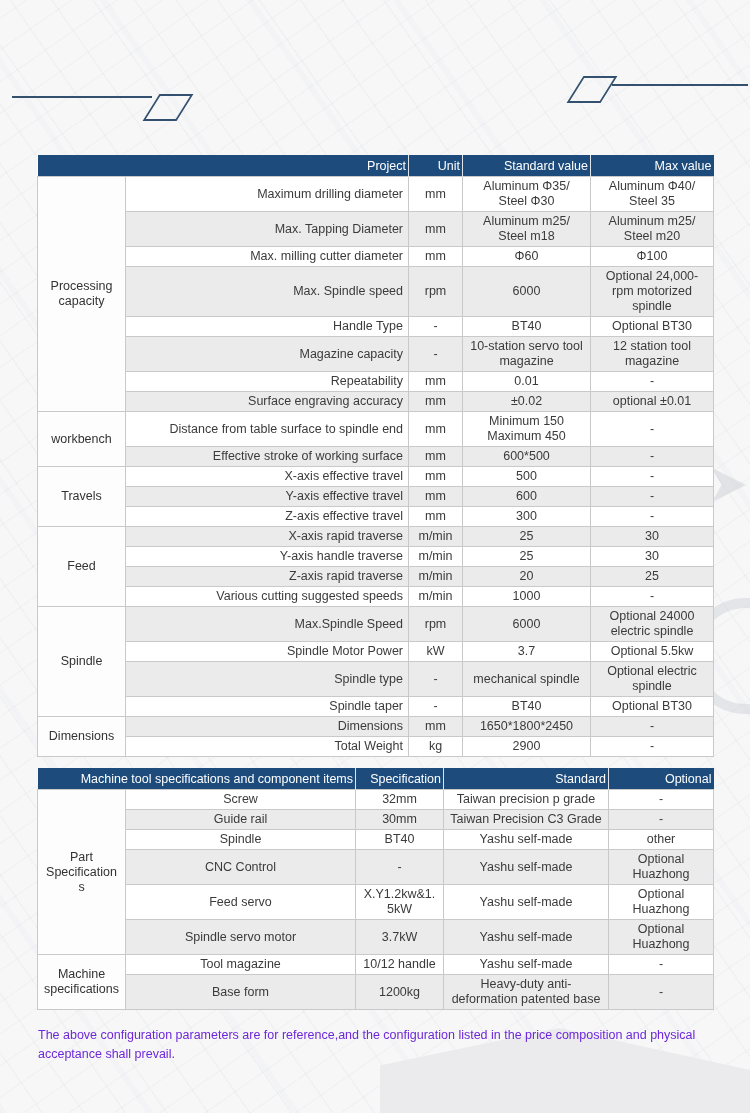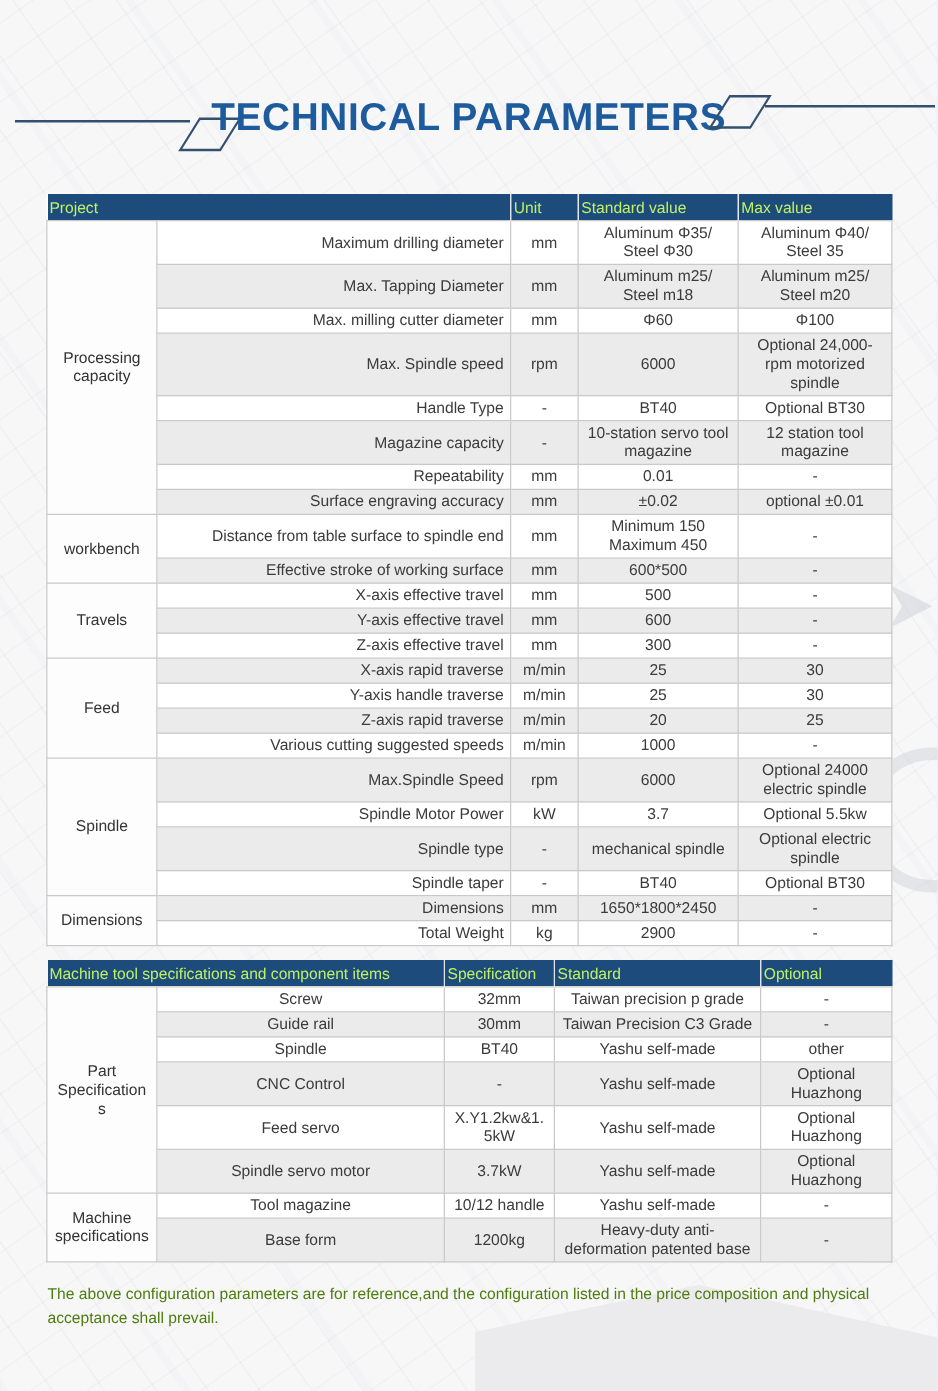--- a/index.html
+++ b/index.html
@@ -41,52 +41,51 @@
   .line-right{left:612px;top:84px;width:136px;height:2px;background:#33506e;}
 
   
   .spec-table{
     position:absolute;left:37px;width:676px;border-collapse:collapse;table-layout:fixed;
     font-size:12.5px;color:#3b3b3b;background:#fff;
   }
   #t1{top:155px;}
   #t2{top:768px;border-radius:28px;}
   .spec-table th{
-    background:var(--header-bg,#1c4b7c);color:#bef264;font-weight:400;font-size:12.5px;
-    height:19px;padding:1px 2px;text-align:left;border-left:1px solid #dde4ec;
+    background:var(--header-bg,#1c4b7c);color:#ffffff;font-weight:400;font-size:12.5px;
+    height:19px;padding:1px 2px;text-align:right;border-left:1px solid #dde4ec;
     overflow:hidden;white-space:nowrap;
   }
   .spec-table th:first-child{border-left:none;}
   .spec-table td{
     border:1px solid #c9c9c9;padding:2px 5px;line-height:15px;text-align:center;
     overflow-wrap:break-word;white-space:pre-line;
   }
   .spec-table tr.alt td{background:#ebebeb;}
   .spec-table td.left{text-align:right;padding-left:8px;}
   .spec-table td.group-cell, .spec-table tr.alt td.group-cell{
     background:#fdfdfd;text-align:center;color:#333;
   }
 
   .footnote{
     position:absolute;left:38px;top:1026px;width:676px;margin:0;
-    font-size:12.5px;line-height:1.5;color:#4d7c0f;
+    font-size:12.5px;line-height:1.5;color:#6d28d9;
   }
 </style>
 </head>
 <body>
 
 <div class="page">
 
   <div class="bg-diamond"></div>
   <div class="bg-gear"></div>
   <div class="bg-arrow"></div>
 
   <div class="deco line-left"></div>
   <div class="deco para-left"></div>
-  <h1 class="title">TECHNICAL PARAMETERS</h1>
   <div class="deco para-right"></div>
   <div class="deco line-right"></div>
 
   <table id="t1" class="spec-table">
       <colgroup>
         <col style="width: 88px;">
         <col style="width: 283px;">
         <col style="width: 54px;">
         <col style="width: 128px;">
         <col style="width: 123px;">

